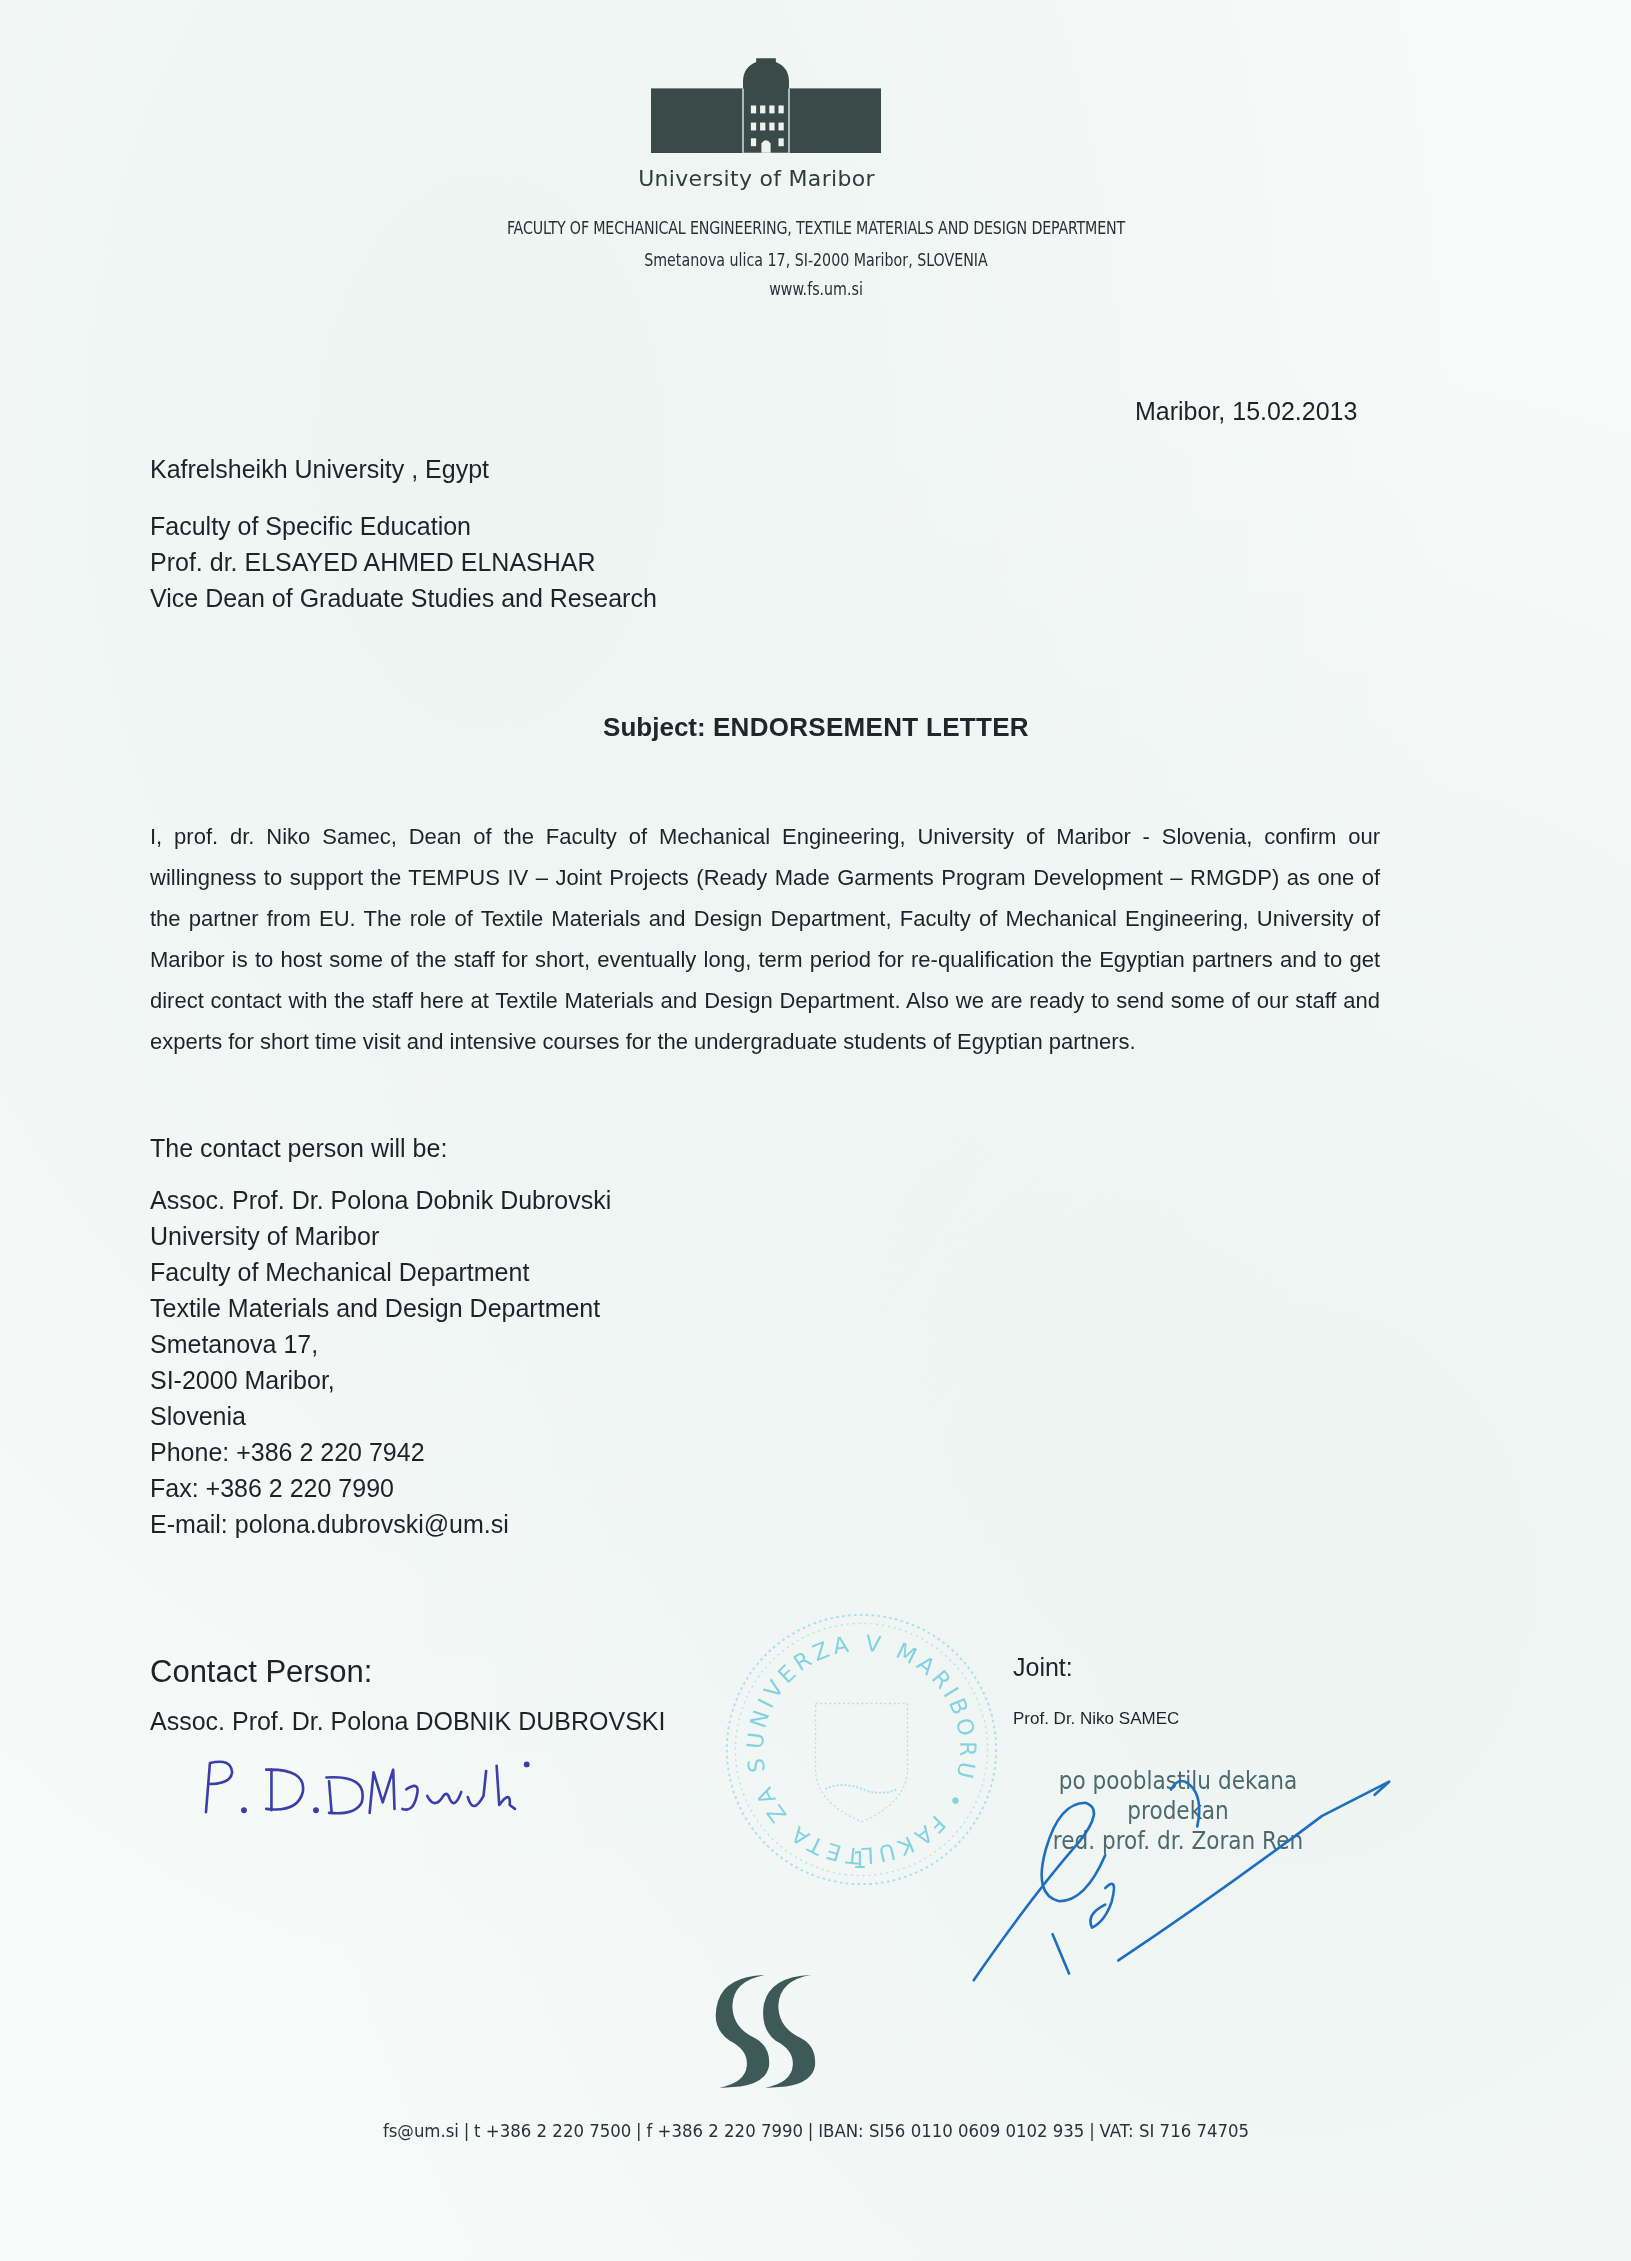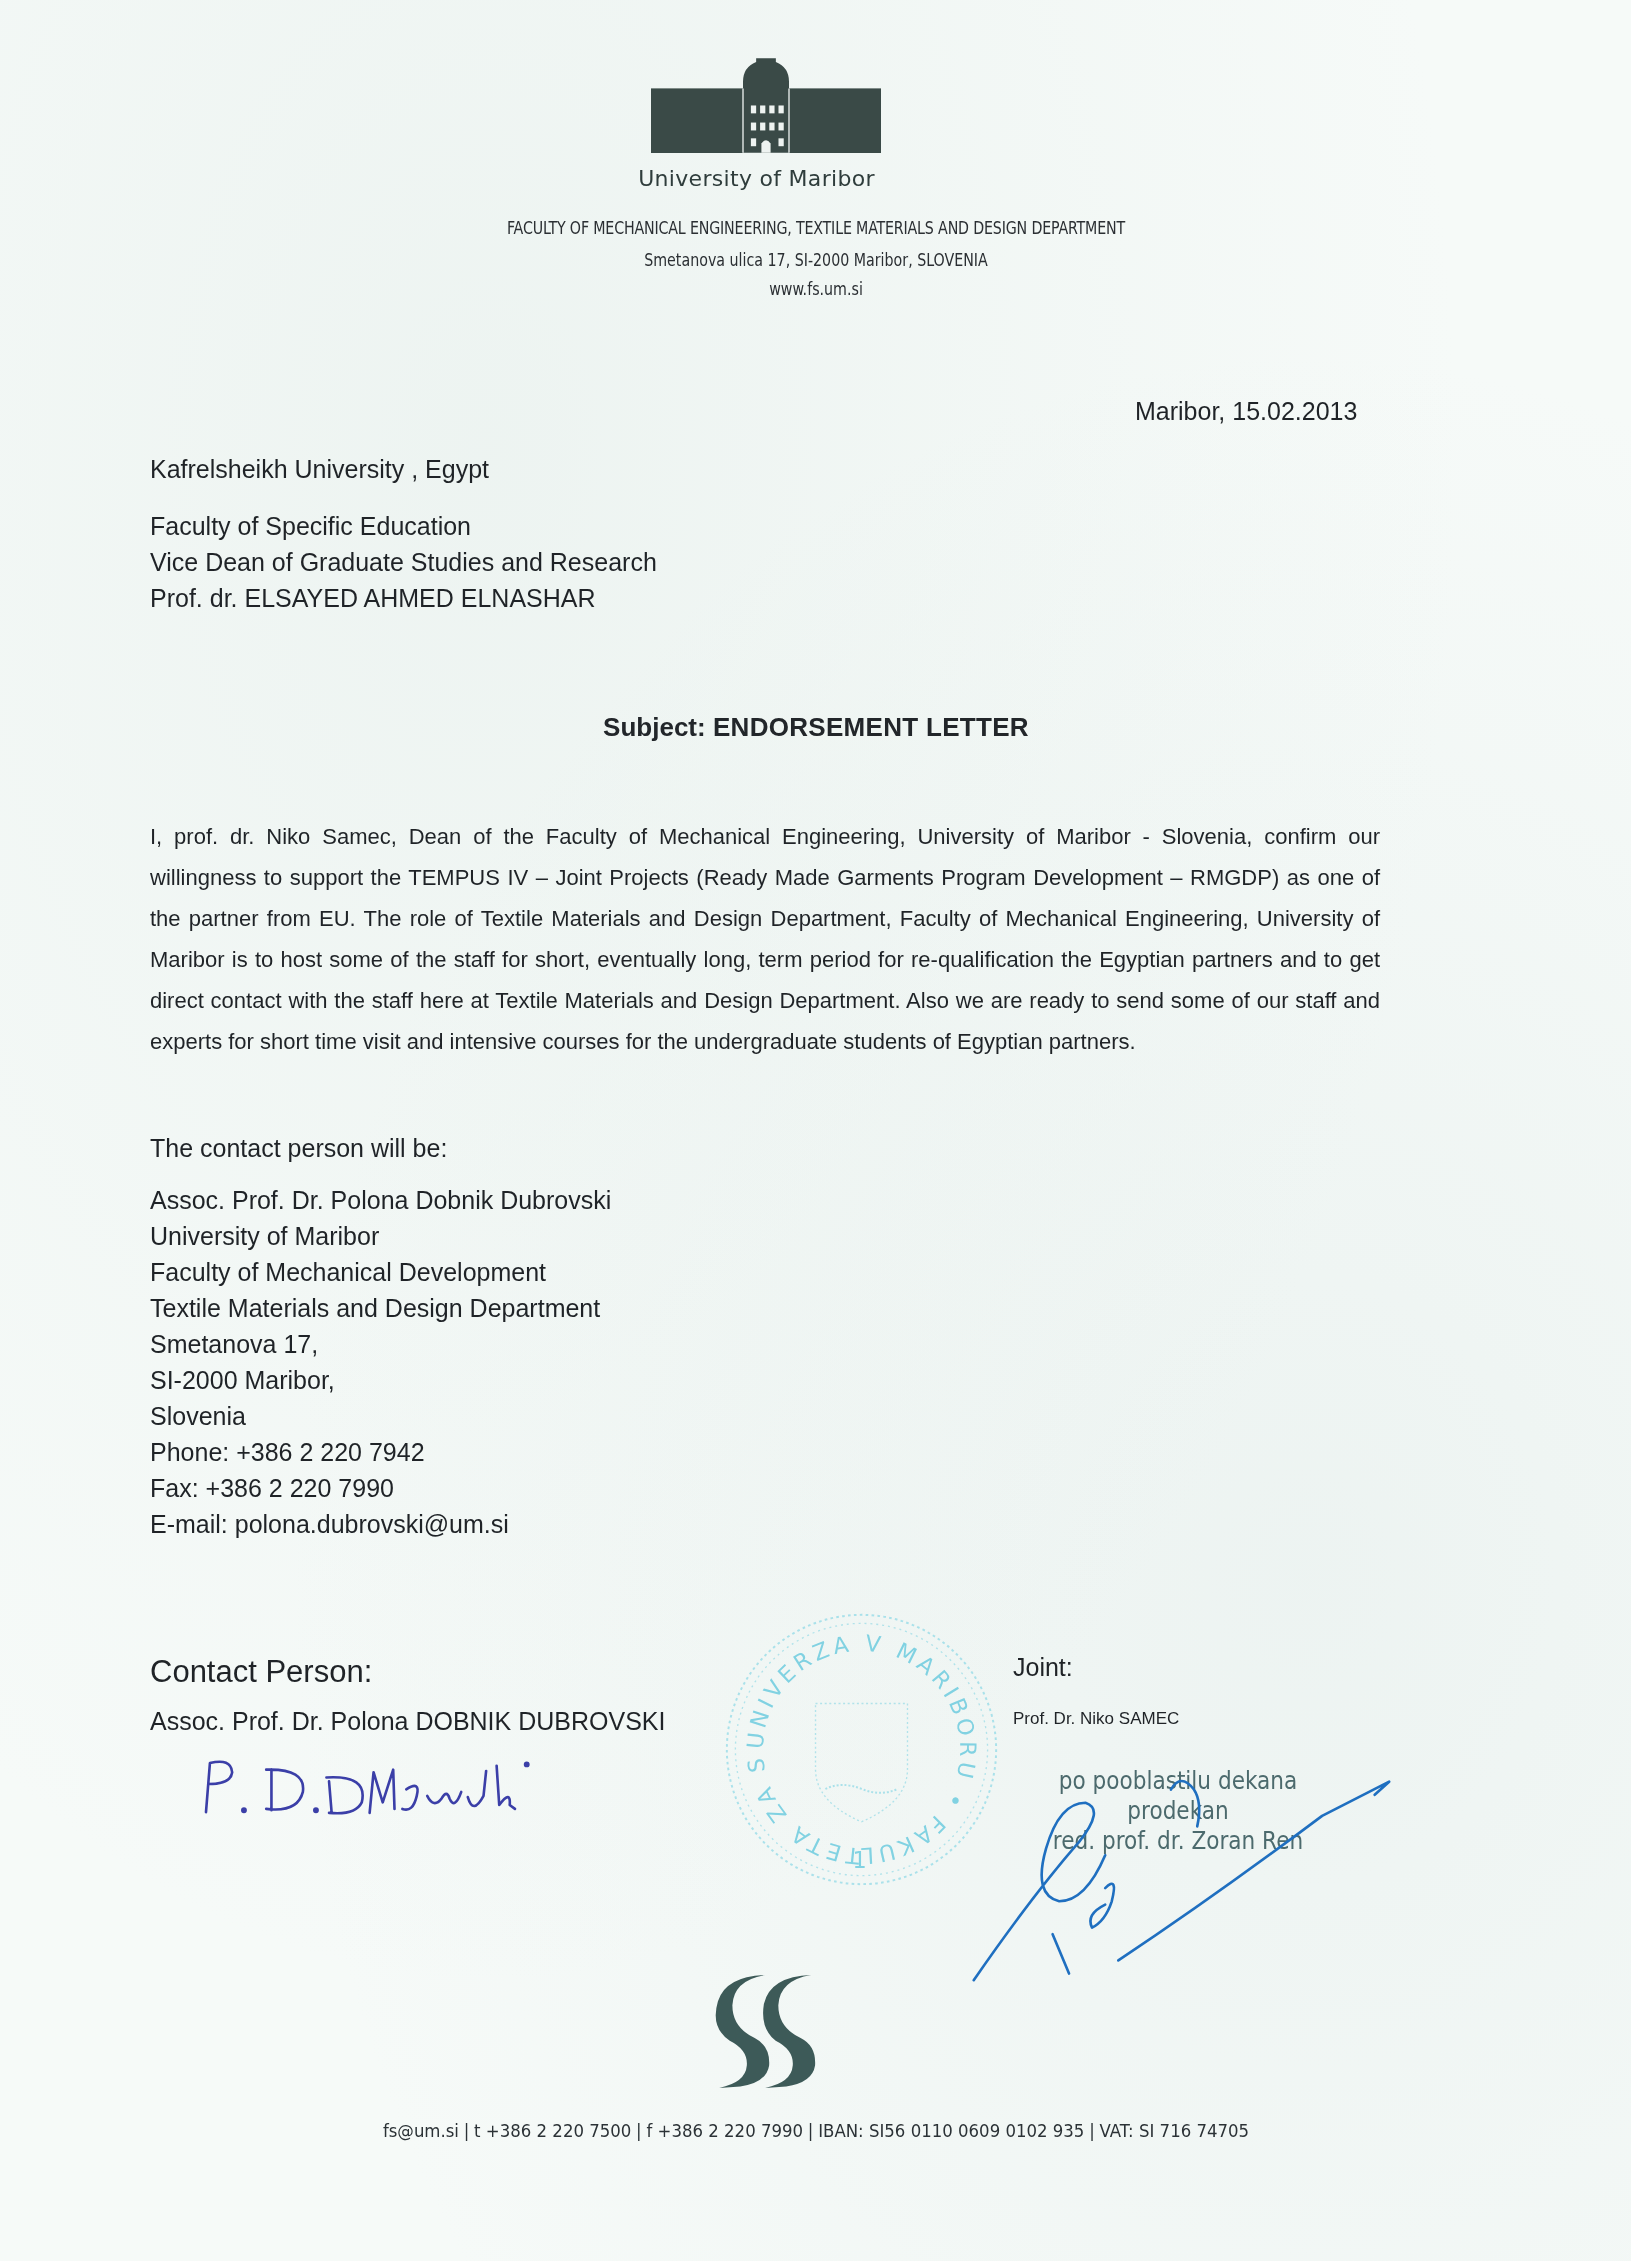--- a/index.html
+++ b/index.html
@@ -106,37 +106,37 @@
   <div class="abs hdr-line hdr-faculty">FACULTY OF MECHANICAL ENGINEERING, TEXTILE MATERIALS AND DESIGN DEPARTMENT</div>
   <div class="abs hdr-line hdr-address">Smetanova ulica 17, SI-2000 Maribor, SLOVENIA</div>
   <div class="abs hdr-line hdr-web">www.fs.um.si</div>
 
   <div class="abs txt date">Maribor, 15.02.2013</div>
 
   <div class="abs txt recipient">
     <div>Kafrelsheikh University , Egypt</div>
     <div class="gap"></div>
     <div>Faculty of Specific Education</div>
+    <div>Prof. dr. ELSAYED AHMED ELNASHAR</div>
     <div>Vice Dean of Graduate Studies and Research</div>
-    <div>Prof. dr. ELSAYED AHMED ELNASHAR</div>
   </div>
 
   <div class="abs subject">
     <span class="lbl">Subject:</span>
     <span class="val">ENDORSEMENT LETTER</span>
   </div>
 
   <div class="abs txt para">I, prof. dr. Niko Samec, Dean of the Faculty of Mechanical Engineering, University of Maribor - Slovenia, confirm our willingness to support the TEMPUS IV – Joint Projects (Ready Made Garments Program Development – RMGDP) as one of the partner from EU. The role of Textile Materials and Design Department, Faculty of Mechanical Engineering, University of Maribor is to host some of the staff for short, eventually long, term period for re-qualification the Egyptian partners and to get direct contact with the staff here at Textile Materials and Design Department. Also we are ready to send some of our staff and experts for short time visit and intensive courses for the undergraduate students of Egyptian partners.</div>
 
   <div class="abs txt contact-intro">The contact person will be:</div>
 
   <div class="abs txt contact-block">
     <div>Assoc. Prof. Dr. Polona Dobnik Dubrovski</div>
     <div>University of Maribor</div>
-    <div>Faculty of Mechanical Development</div>
+    <div>Faculty of Mechanical Department</div>
     <div>Textile Materials and Design Department</div>
     <div>Smetanova 17,</div>
     <div>SI-2000 Maribor,</div>
     <div>Slovenia</div>
     <div>Phone: +386 2 220 7942</div>
     <div>Fax: +386 2 220 7990</div>
     <div>E-mail: polona.dubrovski@um.si</div>
   </div>
 
   <svg class="abs stamp" viewBox="0 0 440 440">

